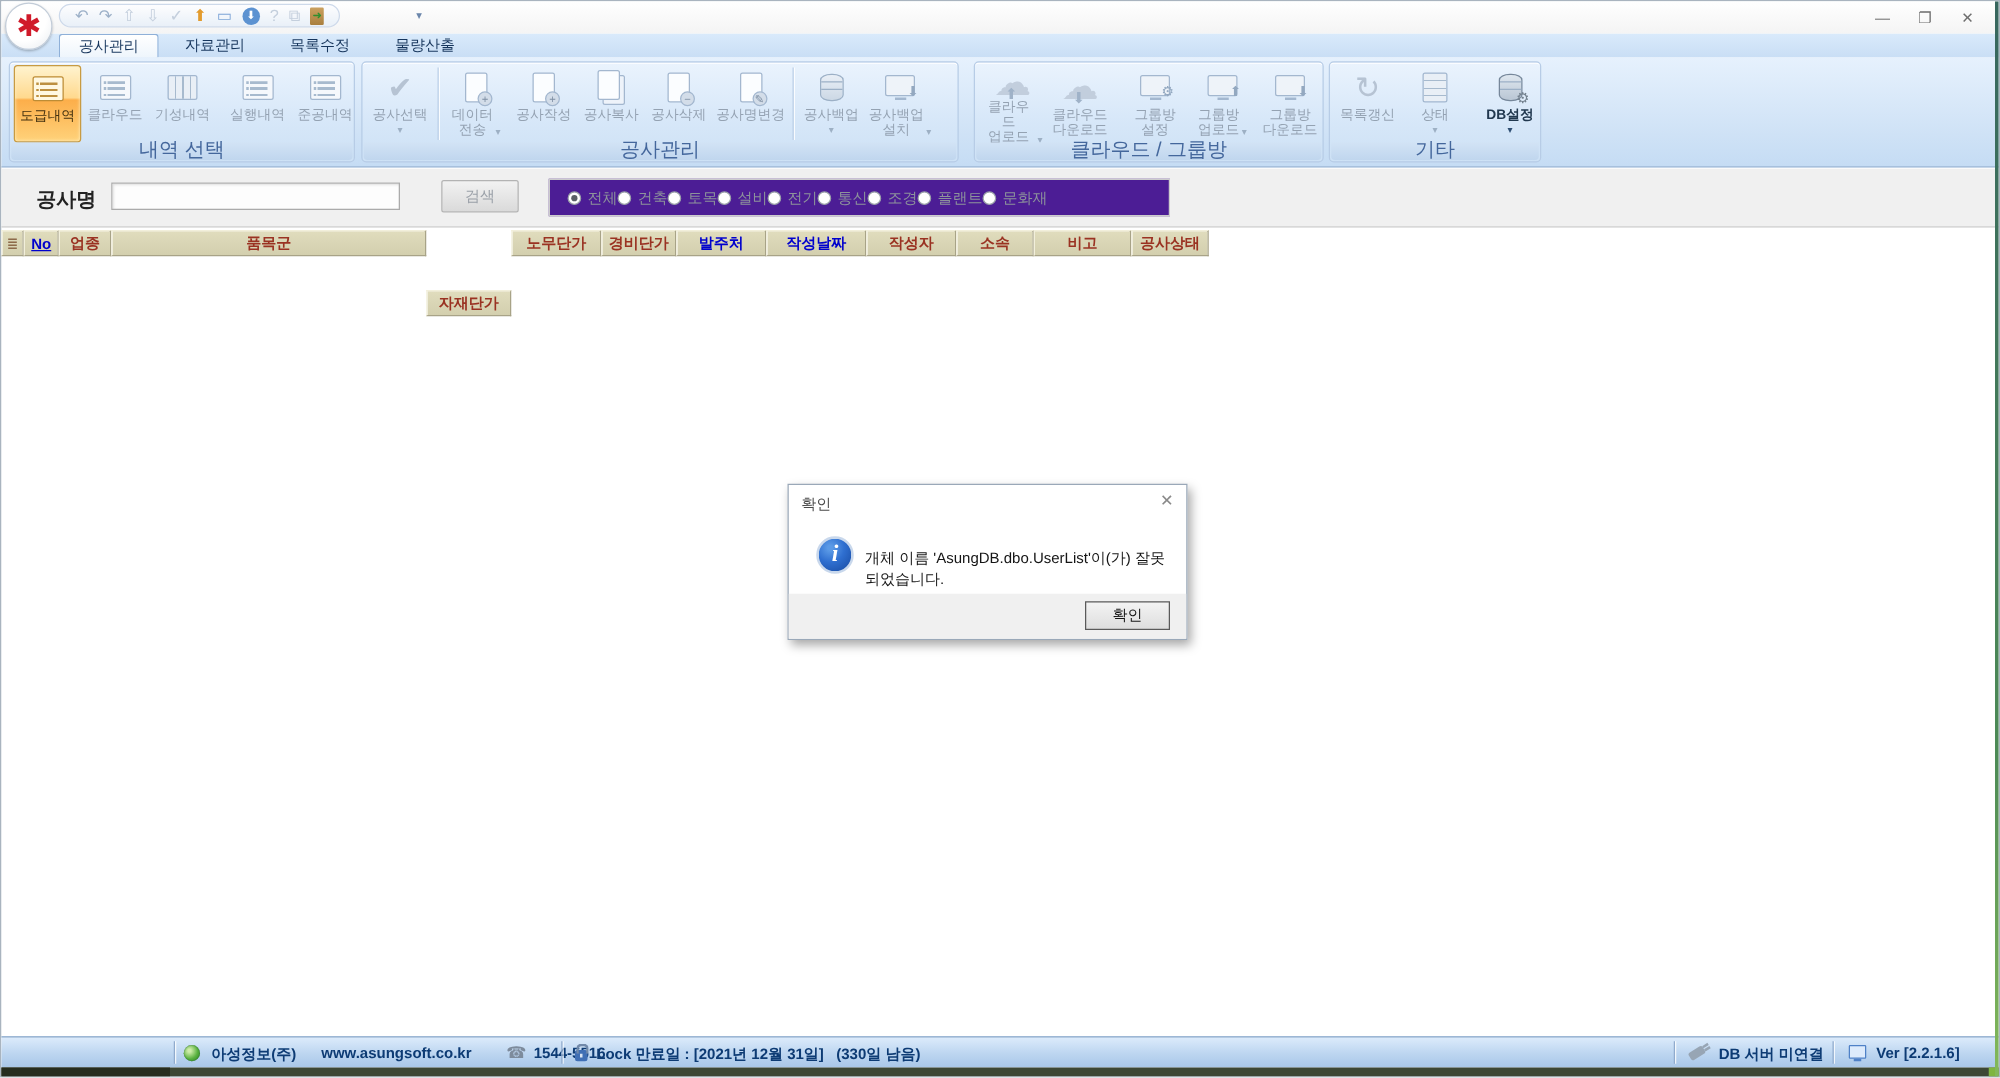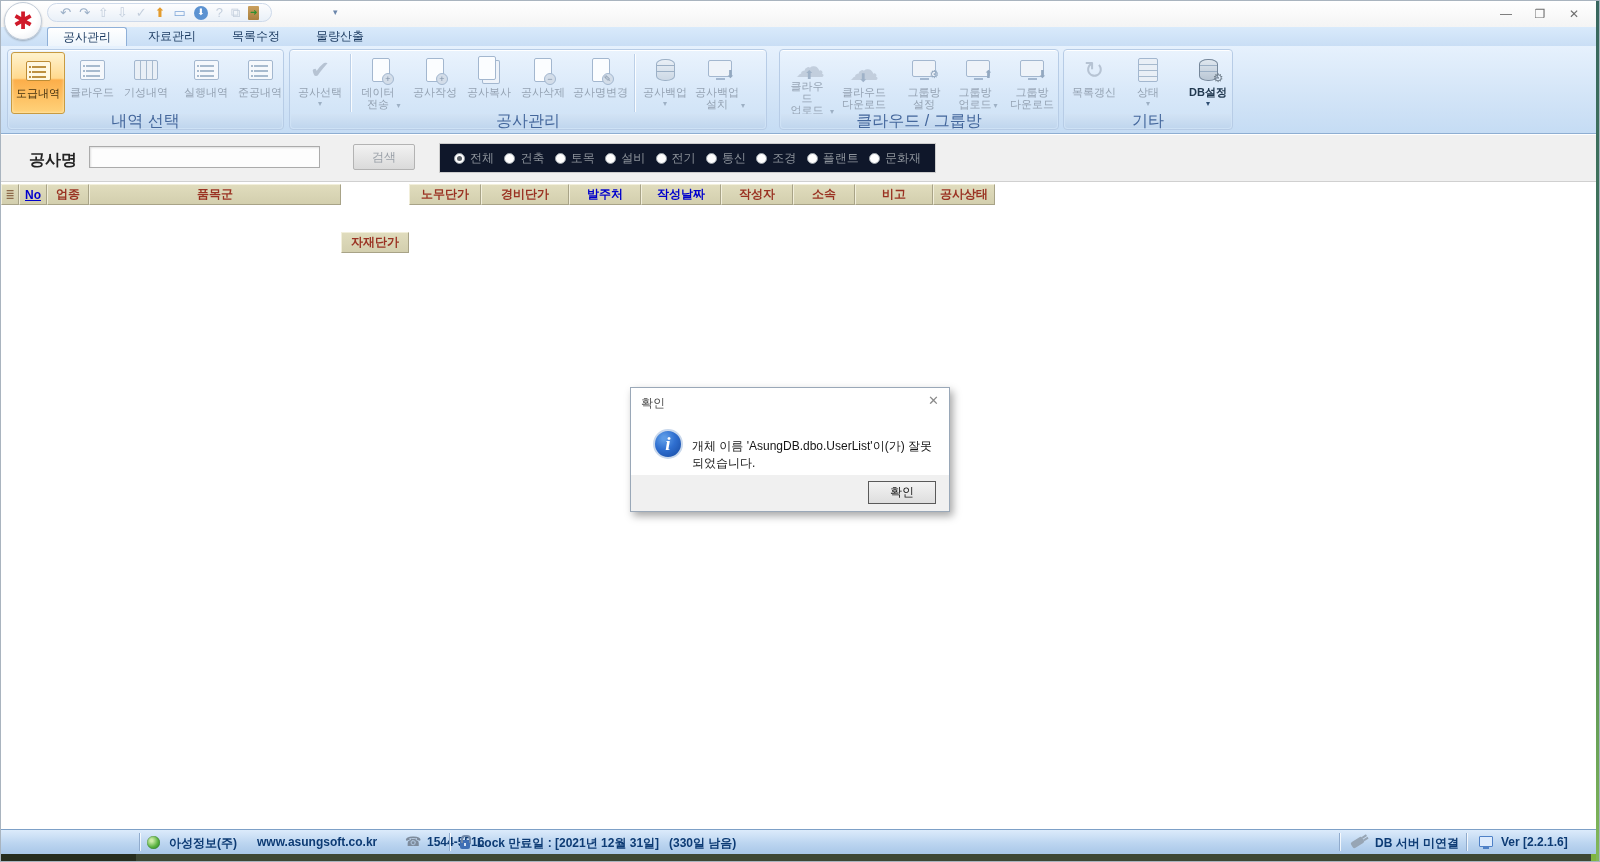--- a/index.html
+++ b/index.html
@@ -71,22 +71,22 @@
   .i-cloud .ov{position:absolute;left:9px;bottom:-1px;font-size:12px;color:#9fb2c8;line-height:12px;}
   .gl{color:#b6c3d3;}
 
   
   .searchband{position:absolute;left:0;top:134px;width:100%;height:47px;background:#f0f0f0;border-bottom:1px solid #d0d0d0;}
   .lbl-gongsa{position:absolute;left:28px;top:15px;font-size:16px;font-weight:bold;color:#222;}
   .inp{position:absolute;left:88px;top:11px;width:231px;height:22px;border:1px solid #ababab;background:#fdfdfd;
        box-shadow:inset 1px 1px 2px rgba(0,0,0,.12);font-size:12px;padding:0 4px;color:#333;}
   .btn-search{position:absolute;left:352px;top:9px;width:62px;height:26px;border:1px solid #b3b3b3;border-radius:2px;
               background:linear-gradient(#f2f2f2,#dadada);color:#9aa0a8;font-size:12px;display:flex;align-items:center;justify-content:center;}
-  .radiobox{position:absolute;left:438px;top:8px;width:497px;height:30px;border:1px solid #cccccc;background:#0f172a;
-            display:flex;align-items:center;padding:0 14px;justify-content:space-between;}
+  .radiobox{position:absolute;left:438px;top:8px;width:497px;height:30px;border:1px solid #cccccc;background:#4c1d95;
+            display:flex;align-items:center;padding:0 14px;}
   .radio-item{display:flex;align-items:center;gap:5px;font-size:12px;color:#8d939b;}
   .rdot{width:11px;height:11px;border:1px solid #9aa1a8;border-radius:50%;background:#fff;position:relative;}
   .rdot.on::after{content:"";position:absolute;left:2px;top:2px;width:5px;height:5px;border-radius:50%;background:#5a5f66;}
 
   
   .thead{position:absolute;left:0;top:183px;height:21px;display:flex;}
   .th{height:21px;border-right:1px solid #a8a387;border-bottom:1px solid #a8a387;border-top:1px solid #f2efdb;border-left:1px solid #f2efdb;
       background:linear-gradient(#e0dcbd,#d3cfae);display:flex;align-items:center;justify-content:center;
       font-size:12px;font-weight:bold;overflow:hidden;}
   .th.blue{color:#0000cd;}
@@ -425,21 +425,21 @@
       </div>
     <div class="th maroon" style="width:252px;">
         <span>품목군</span>
       </div>
     <div class="th maroon" style="width:68px;margin-top:48px;">
         <span>자재단가</span>
       </div>
     <div class="th maroon" style="width:72px;">
         <span>노무단가</span>
       </div>
-    <div class="th maroon" style="width:88px;align-items:center;">
+    <div class="th maroon" style="width:60px;align-items:center;">
         <span>경비단가</span>
       </div>
     <div class="th blue" style="width:72px;">
         <span>발주처</span>
       </div>
     <div class="th blue" style="width:80px;">
         <span>작성날짜</span>
       </div>
     <div class="th maroon" style="width:72px;">
         <span>작성자</span>

